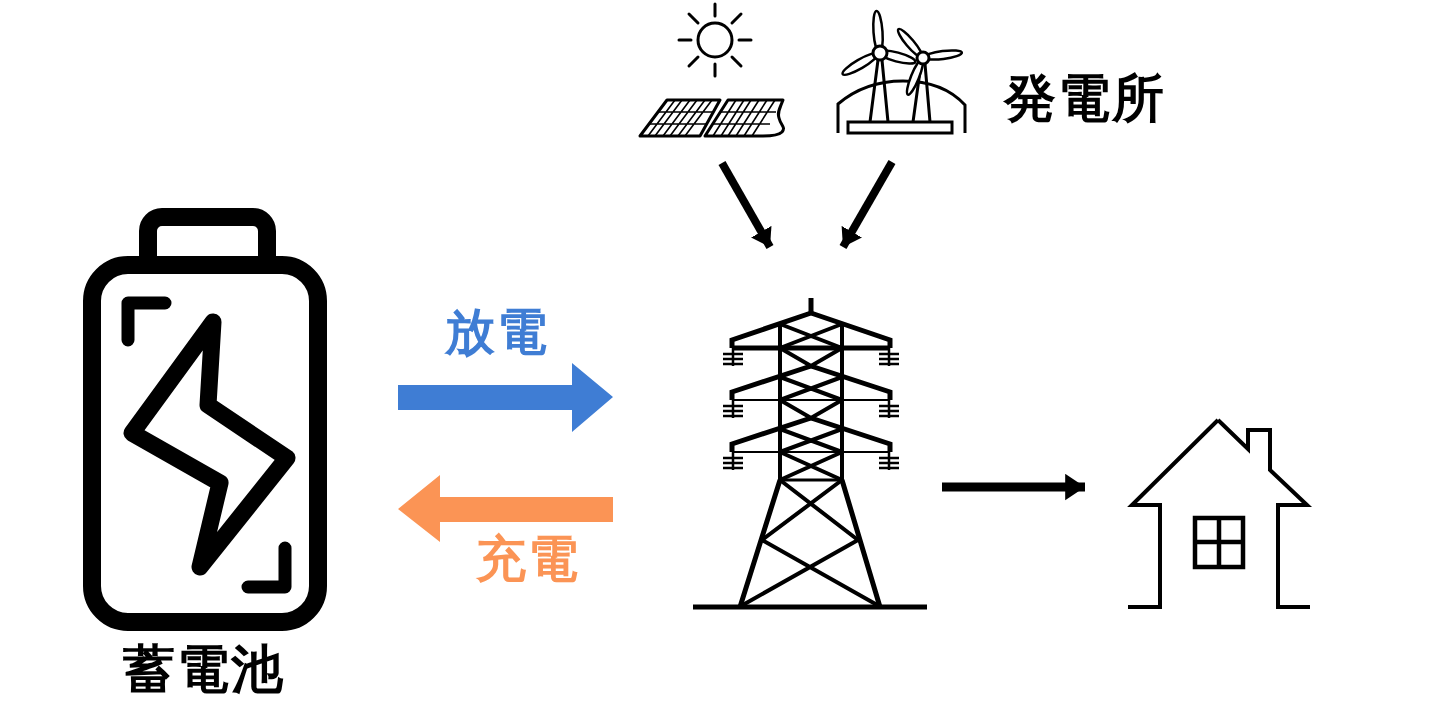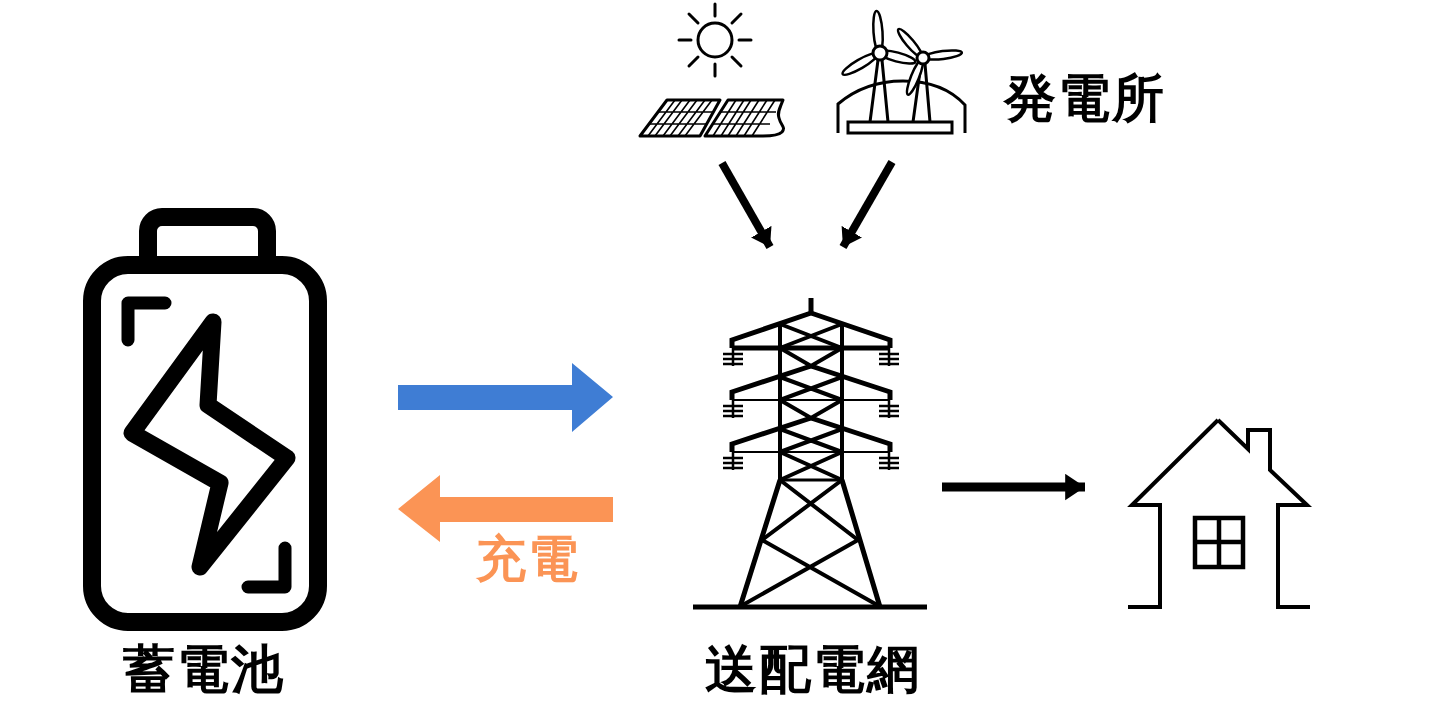--- a/index.html
+++ b/index.html
@@ -130,20 +130,20 @@
       <path class="blk" stroke-width="4" stroke-linejoin="miter" d="M1218 420 L1248 449 V430 H1270 V470 L1307 505 H1278 V607 H1310"></path>
       <g>
         <rect x="1195" y="518" width="48" height="49" class="blk" stroke-width="4.5"></rect>
         <path class="blk" stroke-width="4.5" d="M1219 518 V567 M1195 542 H1243"></path>
       </g>
     </g>
   </svg>
 
   <div class="label node-label" style="left:1085px;top:72px">発電所</div>
 
+  <div class="label flow-label discharge-text" style="left:497px;top:307px">放電</div>
 
   <div class="label node-label" style="left:204px;top:643px">蓄電池</div>
 
   <div class="label flow-label charge-text" style="left:528px;top:534px">充電</div>
 
-  <div class="label node-label" style="left:813px;top:643px">送配電網</div>
 
 </div>
 
 </body></html>

